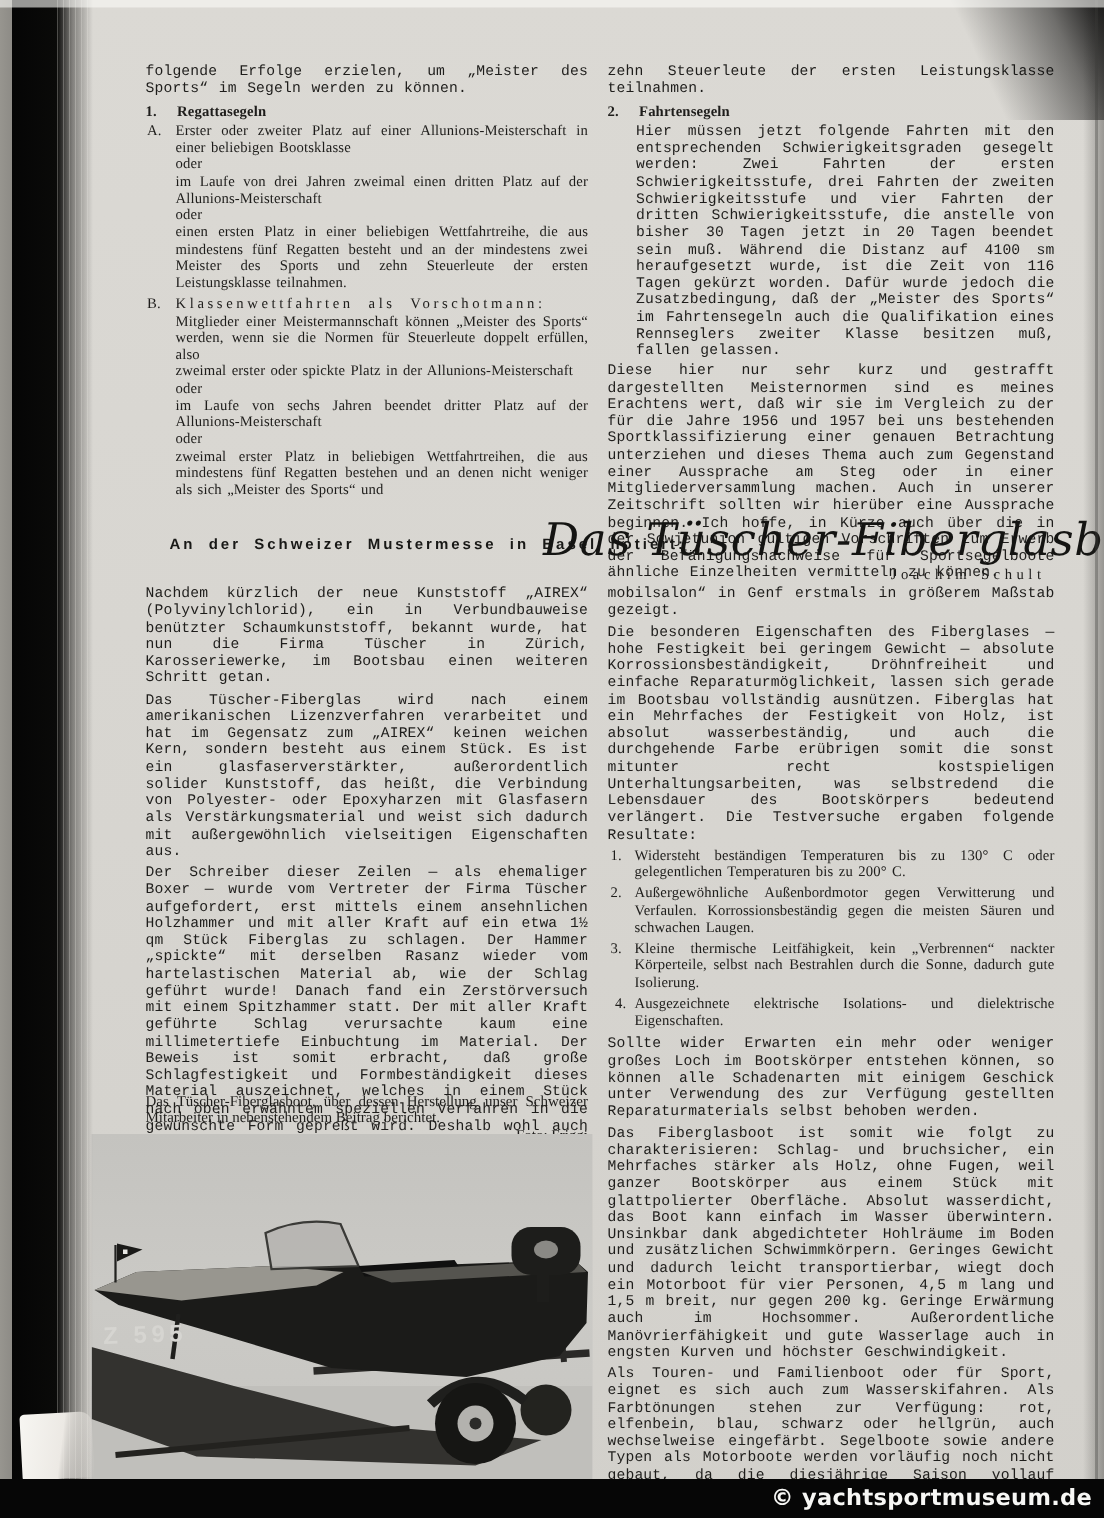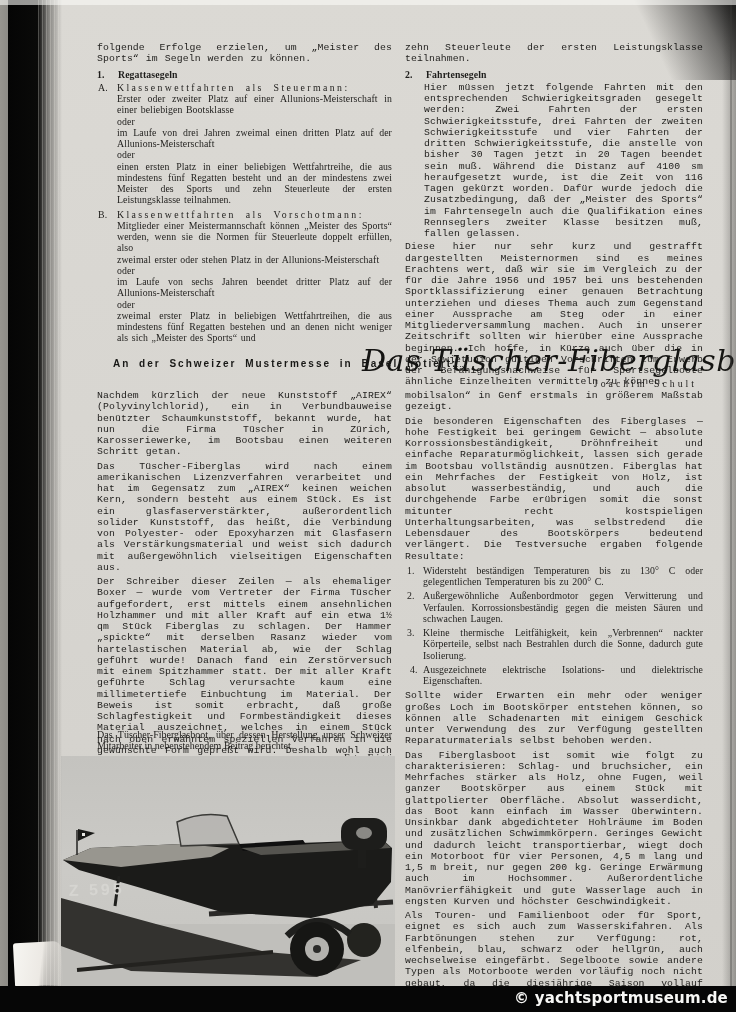--- a/index.html
+++ b/index.html
@@ -58,32 +58,31 @@
 <div id="scan">
 
   <div class="col" style="left:97px;top:42px;width:295px;">
     <p>folgende Erfolge erzielen, um „Meister des Sports“ im Segeln werden zu können.</p>
     <div class="sec-head">
       <span class="mk">1.</span>
       <span>Regattasegeln</span>
     </div>
     <div class="hang">
       <span class="mk">A.</span>
-      <div class="spread">Klassenwettfahrten als Steuermann:</div>
       <div>Erster oder zweiter Platz auf einer Allunions-Meisterschaft in einer beliebigen Bootsklasse</div>
       <div>oder</div>
       <div>im Laufe von drei Jahren zweimal einen dritten Platz auf der Allunions-Meisterschaft</div>
       <div>oder</div>
       <div>einen ersten Platz in einer beliebigen Wettfahrtreihe, die aus mindestens fünf Regatten besteht und an der mindestens zwei Meister des Sports und zehn Steuerleute der ersten Leistungsklasse teilnahmen.</div>
     </div>
     <div class="hang" style="margin-top:3px;">
       <span class="mk">B.</span>
       <div class="spread">Klassenwettfahrten als Vorschotmann:</div>
       <div>Mitglieder einer Meistermannschaft können „Meister des Sports“ werden, wenn sie die Normen für Steuerleute doppelt erfüllen, also</div>
-      <div>zweimal erster oder stehen Platz in der Allunions-Meisterschaft</div>
+      <div>zweimal erster oder spickte Platz in der Allunions-Meisterschaft</div>
       <div>oder</div>
       <div>im Laufe von sechs Jahren beendet dritter Platz auf der Allunions-Meisterschaft</div>
       <div>oder</div>
       <div>zweimal erster Platz in beliebigen Wettfahrtreihen, die aus mindestens fünf Regatten bestehen und an denen nicht weniger als sich „Meister des Sports“ und</div>
     </div>
   </div>
 
   <div class="col" style="left:405px;top:42px;width:298px;">
     <p>zehn Steuerleute der ersten Leistungsklasse teilnahmen.</p>
     <div class="sec-head">

